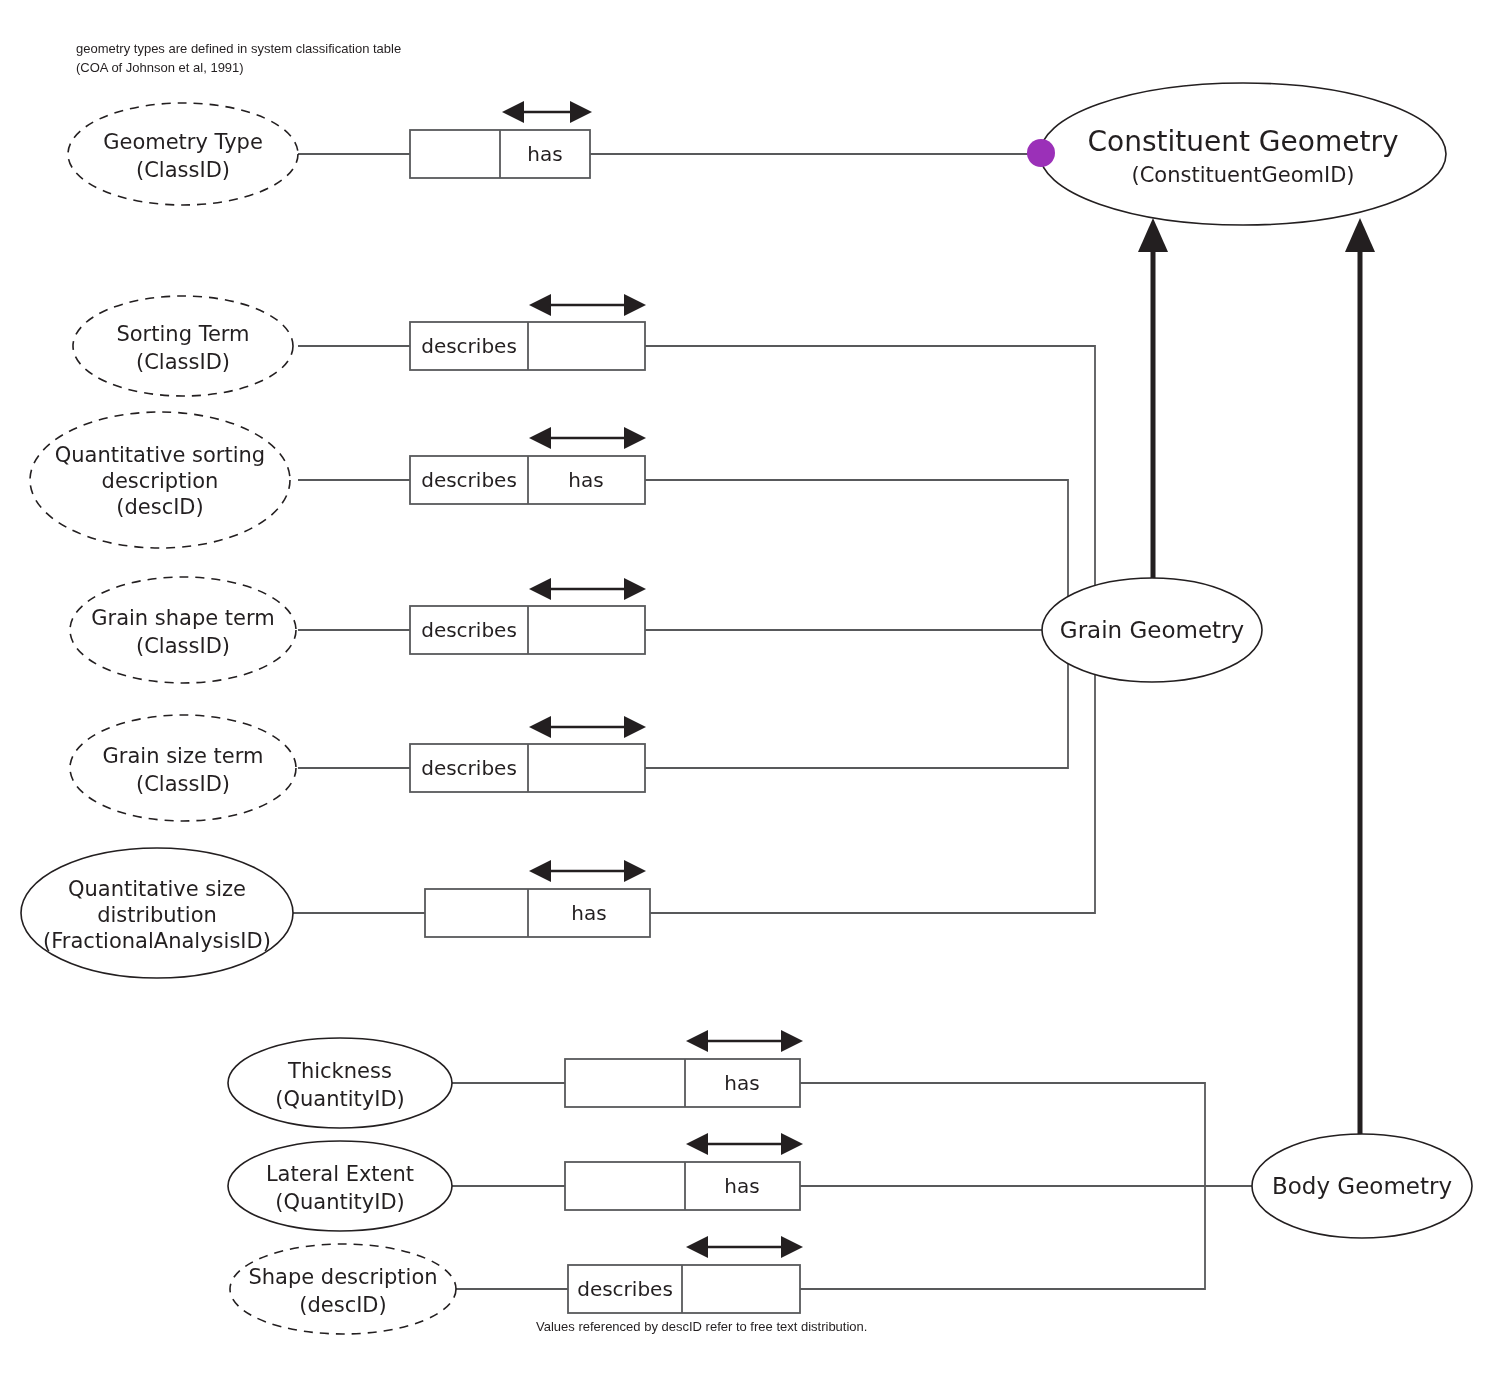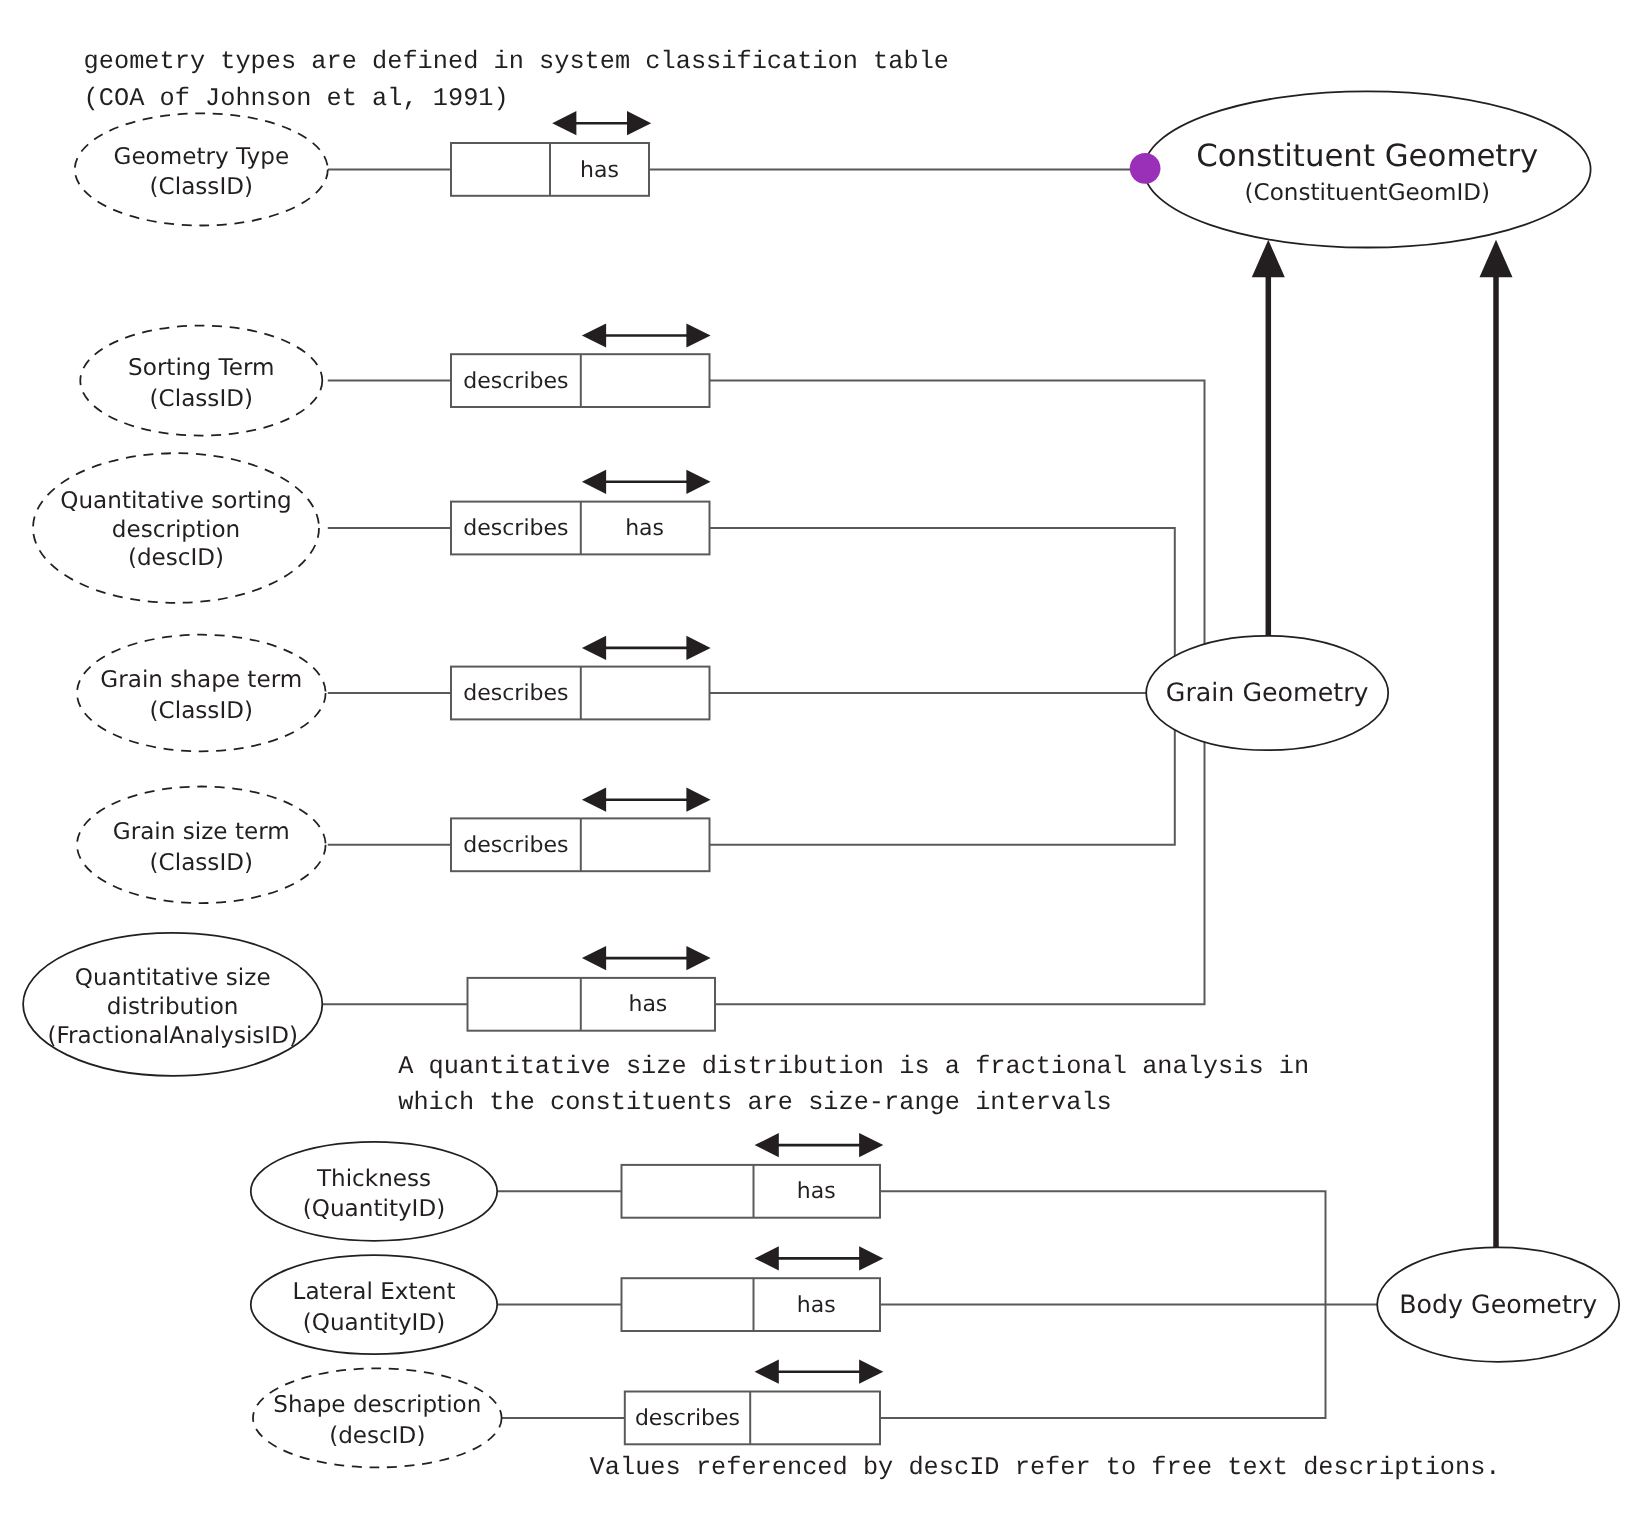--- a/index.html
+++ b/index.html
@@ -20,25 +20,25 @@
   }
   #diagram-svg {
     position: absolute;
     left: 0;
     top: 0;
     width: 1500px;
     height: 1380px;
   }
   .note-text {
     position: absolute;
-    font-size: 23px;
+    font-size: 13px;
     line-height: 1.45;
     color: #231f20;
     white-space: pre;
-    font-family: Liberation Mono, monospace;
+    font-family: Liberation Sans, sans-serif;
   }
   .ent-label {
     font-family: "DejaVu Sans", sans-serif;
     fill: #231f20;
     text-anchor: middle;
     dominant-baseline: middle;
   }
   .ent-label.size-21 { font-size: 21px; }
   .ent-label.size-28 { font-size: 28px; }
   .ent-label.size-23 { font-size: 23px; }
@@ -292,17 +292,16 @@
       <text class="ent-label size-28" x="1243" y="143">Constituent Geometry</text>
       <text class="ent-label size-21" x="1243" y="176">(ConstituentGeomID)</text>
     </g>
 
     <circle class="purple-dot" cx="1041" cy="153" r="14" fill="#9B30B8"></circle>
 
   </svg>
 
   <div class="note-text" style="left:76px; top:40px;"><span>geometry types are defined in system classification table</span><br><span>(COA of Johnson et al, 1991)</span></div>
 
-  <div class="note-text" style="left:362px; top:953px;"><span>A quantitative size distribution is a fractional analysis in</span><br><span>which the constituents are size-range intervals</span></div>
-
-  <div class="note-text" style="left:536px; top:1318px;"><span>Values referenced by descID refer to free text descriptions.</span></div>
+
+  <div class="note-text" style="left:536px; top:1318px;"><span>Values referenced by descID refer to free text distribution.</span></div>
 
 </div>
 
 </body></html>

